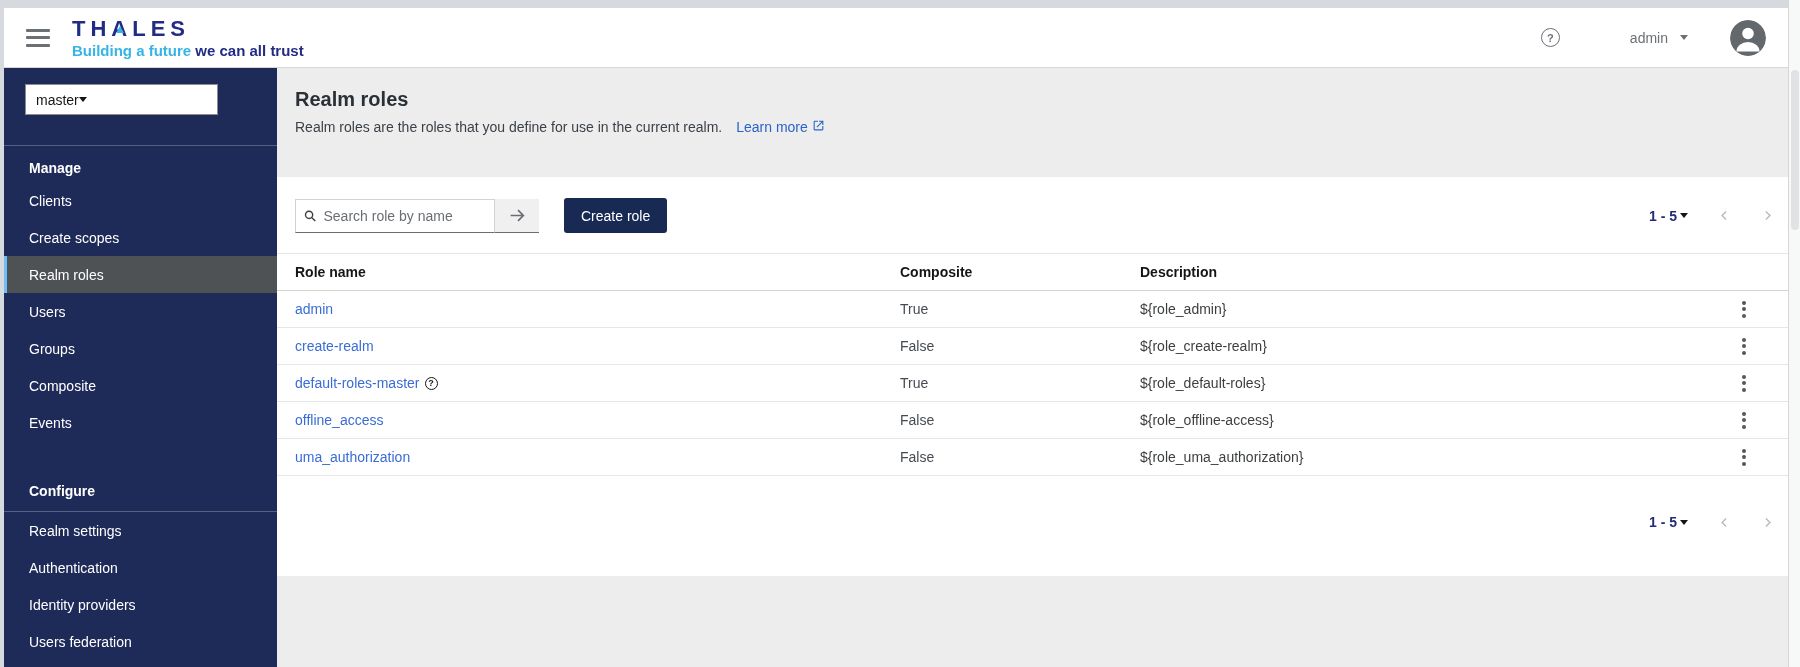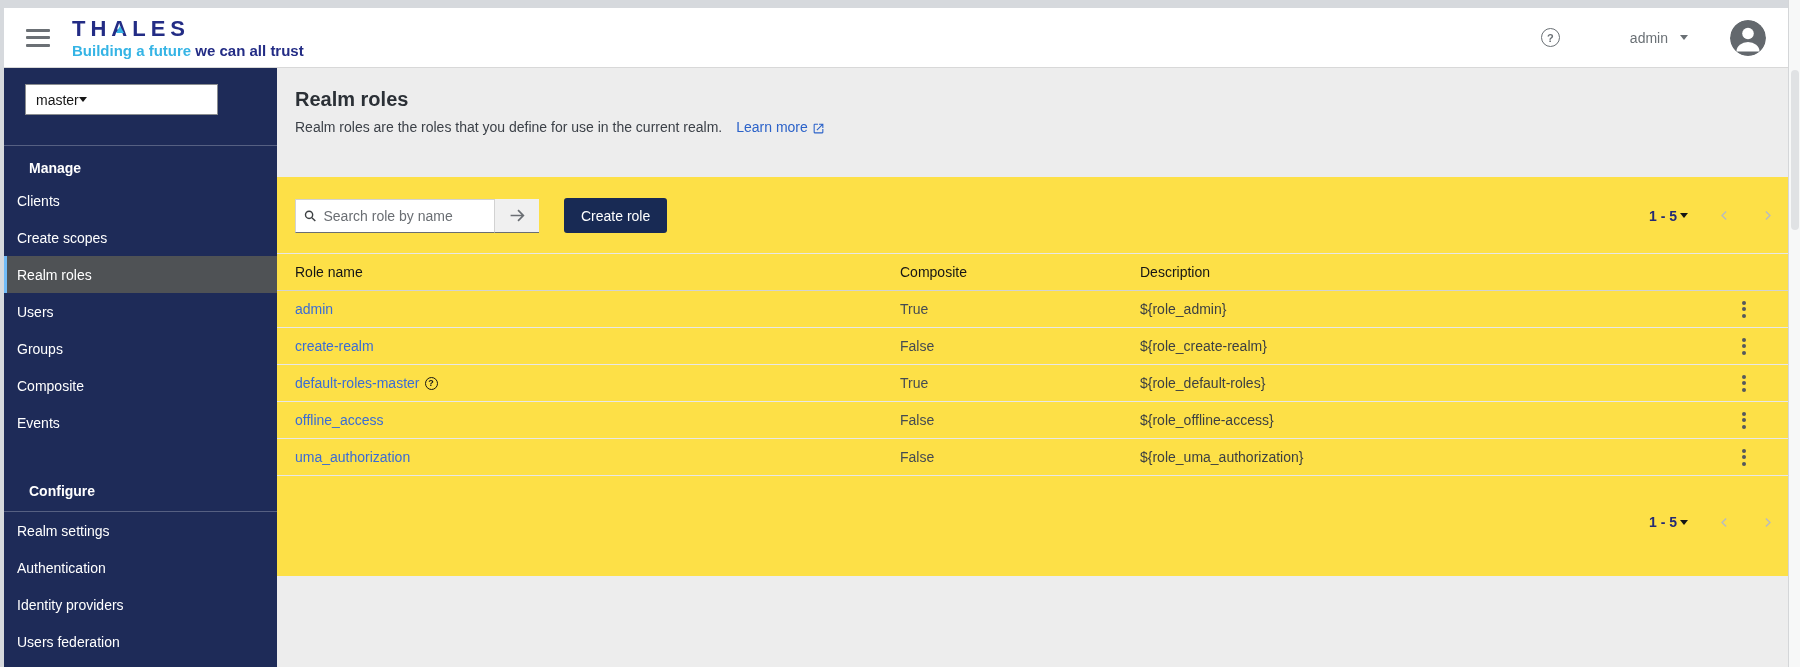--- a/index.html
+++ b/index.html
@@ -36,48 +36,48 @@
 
   
   .body-row{flex:1;display:flex;min-height:0}
   .sidebar{width:273px;background:var(--sidebar-bg,#1e2b58);color:#fff;flex-shrink:0;padding-top:16px}
   .realm-box{margin:0 26px 0 21px}
   .realm-select{width:193px;height:31px;background:#fff;border:1px solid #8a8d90;display:flex;align-items:center;padding:0 10px;font-size:14px;color:var(--text,#151515);cursor:pointer}
   .realm-select .caret{color:#151515}
   .nav-divider{border:none;border-top:1px solid rgba(255,255,255,.25);margin:30px 0 0 0}
   .nav-section-label{padding:14px 0 6px 25px;font-size:14px;font-weight:bold;color:#fff}
   .nav-section-label.with-rule{border-bottom:1px solid rgba(255,255,255,.25);padding-bottom:12px}
-  .nav-item{position:relative;display:block;width:100%;text-align:left;background:none;border:none;color:#fff;font-size:14px;font-family:inherit;padding:10px 0 10px 13px;height:37px;cursor:pointer}
+  .nav-item{position:relative;display:block;width:100%;text-align:left;background:none;border:none;color:#fff;font-size:14px;font-family:inherit;padding:10px 0 10px 25px;height:37px;cursor:pointer}
   .nav-item.selected{background:var(--selected-bg,#4f5255)}
   .nav-item.selected::before{content:"";position:absolute;left:0;top:0;bottom:0;width:3px;background:var(--selected-bar,#73bcf7)}
   .nav-gap{height:28px}
 
   .main{flex:1;background:var(--gray-bg,#ededed);display:flex;flex-direction:column;min-width:0}
   .page-head{padding:20px 24px 0 18px;height:109px}
   .page-title{font-size:20px;font-weight:bold;color:#2b3036}
   .page-sub{margin-top:8px;font-size:14px;color:#3c4148;display:flex;align-items:center}
-  .learn-link{color:#2b62c9;text-decoration:none;margin-left:14px;display:inline-flex;align-items:flex-end;gap:4px;cursor:pointer}
-
-  .card{background:#fde047;height:399px;display:flex;flex-direction:column}
+  .learn-link{color:#2b62c9;text-decoration:none;margin-left:14px;display:inline-flex;align-items:flex-start;gap:4px;cursor:pointer}
+
+  .card{background:#ffffff;height:399px;display:flex;flex-direction:column}
   .toolbar{display:flex;align-items:center;padding:21px 14px 20px 18px}
   .search-group{display:flex;align-items:stretch;height:34px}
   .search-input-wrap{display:flex;align-items:center;background:#fff;border:1px solid var(--border,#d2d2d2);border-bottom:1px solid #6a6e73;width:200px;padding:0 8px}
   .search-input{border:none;outline:none;font-size:14px;font-family:inherit;width:100%;margin-left:7px;color:#3c3f42}
   .search-input::placeholder{color:#6a6e73}
   .arrow-btn{width:44px;background:#f0f0f0;border:none;border-bottom:1px solid #6a6e73;cursor:pointer;display:flex;align-items:center;justify-content:center}
   .create-btn{margin-left:25px;background:var(--accent,#182a54);color:#fff;border:none;border-radius:3px;font-size:14px;font-family:inherit;padding:0 17px;height:35px;cursor:pointer}
   .pagination{margin-left:auto;display:flex;align-items:center;color:#23356e}
   .pag-range-btn{background:none;border:none;cursor:pointer;display:flex;align-items:center;gap:3px;font-size:14px;font-family:inherit;color:#242a75;font-weight:bold}
   .pag-range-btn .caret{color:#151515}
   .pag-chev{background:none;border:none;color:#b9bcbe;cursor:default;margin-left:30px;display:flex;align-items:center}
 
   .rtable{flex:1}
   .trow{display:grid;grid-template-columns:605px 240px 1fr 56px;align-items:center;padding-left:18px;height:37px;border-bottom:1px solid var(--row-border,#e7e7e7)}
   .trow.thead{height:38px;border-top:1px solid var(--row-border,#e7e7e7);border-bottom:1px solid var(--border,#d2d2d2)}
-  .th{font-size:14px;font-weight:normal;color:var(--text,#151515)}
+  .th{font-size:14px;font-weight:bold;color:var(--text,#151515)}
   .cell{font-size:14px;color:#3c4148}
   .cell.name{display:flex;align-items:center;gap:5px}
   .role-link{color:var(--link,#3a6cd6);text-decoration:none;cursor:pointer}
   .row-q{display:inline-flex;align-items:center;justify-content:center;border:1.3px solid #151515;color:#151515;border-radius:50%;width:13px;height:13px;font-size:9px;font-weight:bold}
   .cell.comp{color:#454b52}
   .cell.desc{color:#3c3f42}
   .kebab{background:none;border:none;cursor:pointer;display:flex;flex-direction:column;gap:2.5px;align-items:center;padding:6px 10px}
   .kebab i{width:4px;height:4px;border-radius:50%;background:#54585c;display:block}
   .card-footer{height:101px;display:flex;justify-content:flex-end;align-items:flex-start;padding:38px 14px 0 0}
 </style>

